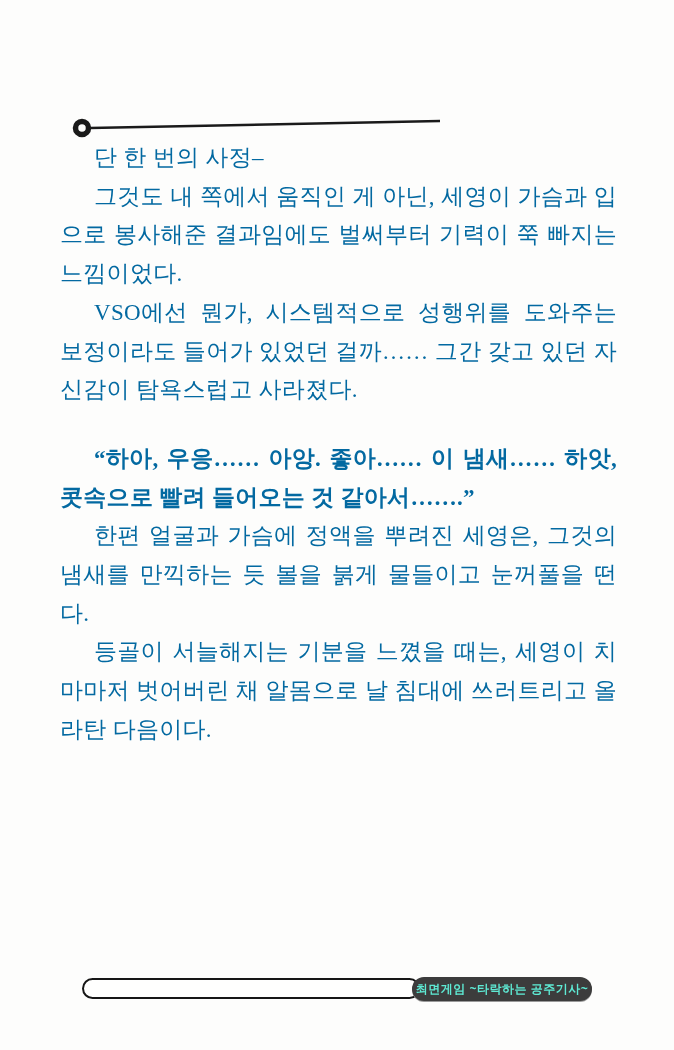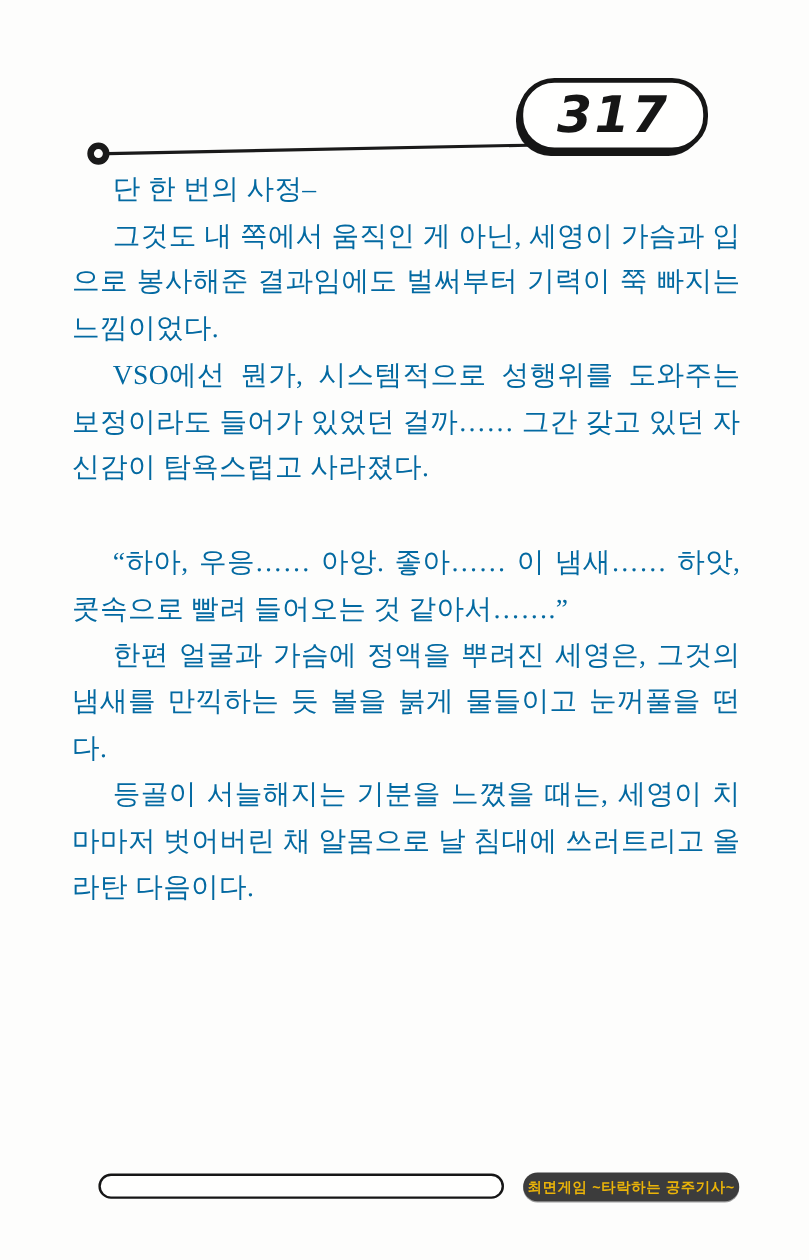--- a/index.html
+++ b/index.html
@@ -33,56 +33,53 @@
   .text-block {
     position:absolute;
     left:60px; top:139px; width:557px;
     font-size:23px;
     line-height:38.7px;
     color:#0369a1;
     text-align:justify;
     letter-spacing:0.3px;
   }
   .text-block p { margin:0; text-indent:34px; word-break:normal; }
-  .text-block p.gap-a { margin-top:40px; }
+  .text-block p.gap-a { margin-top:30px;font-weight:bold; }
   .text-block p.gap-b { }
   
   .footer-progress-pill {
     position:absolute; left:82px; top:978px;
     width:334px; height:17px;
     background:#fffffe;
     border:2.5px solid #161616;
     border-radius:12px;
   }
   .book-title-badge {
-    position:absolute; left:436px; top:977px;
+    position:absolute; left:412px; top:977px;
     width:180px; height:24px;
     background:#3c3c3c;
     border-radius:12px;
     display:flex; align-items:center; justify-content:center;
     font-family:"Liberation Sans","DejaVu Sans",sans-serif;
     font-weight:bold; font-size:12px;
-    color:#eab308;
+    color:#5eead4;
     letter-spacing:0.5px;
     box-shadow:0 1px 0 #9a9a9a;
   }
 </style>
 </head>
 <body>
 
 <div class="page">
 
   <svg class="header-svg" width="674" height="150" viewBox="0 0 674 150">
     <line x1="90" y1="128" x2="440" y2="121" stroke="#1a1a1a" stroke-width="2.6"></line>
     <circle cx="82" cy="128" r="6.5" fill="#fdfdfc" stroke="#1a1a1a" stroke-width="5.5"></circle>
   </svg>
 
-  <div class="page-number-badge">
-    <span>317</span>
-  </div>
 
   <div class="text-block">
     <p>단 한 번의 사정–</p>
     <p>그것도 내 쪽에서 움직인 게 아닌, 세영이 가슴과 입으로 봉사해준 결과임에도 벌써부터 기력이 쭉 빠지는 느낌이었다.</p>
     <p>VSO에선 뭔가, 시스템적으로 성행위를 도와주는 보정이라도 들어가 있었던 걸까…… 그간 갖고 있던 자신감이 탐욕스럽고 사라졌다.</p>
     <p class="gap-a">“하아, 우응…… 아앙. 좋아…… 이 냄새…… 하앗, 콧속으로 빨려 들어오는 것 같아서…….”</p>
     <p class="gap-b">한편 얼굴과 가슴에 정액을 뿌려진 세영은, 그것의 냄새를 만끽하는 듯 볼을 붉게 물들이고 눈꺼풀을 떤다.</p>
     <p>등골이 서늘해지는 기분을 느꼈을 때는, 세영이 치마마저 벗어버린 채 알몸으로 날 침대에 쓰러트리고 올라탄 다음이다.</p>
   </div>
 

